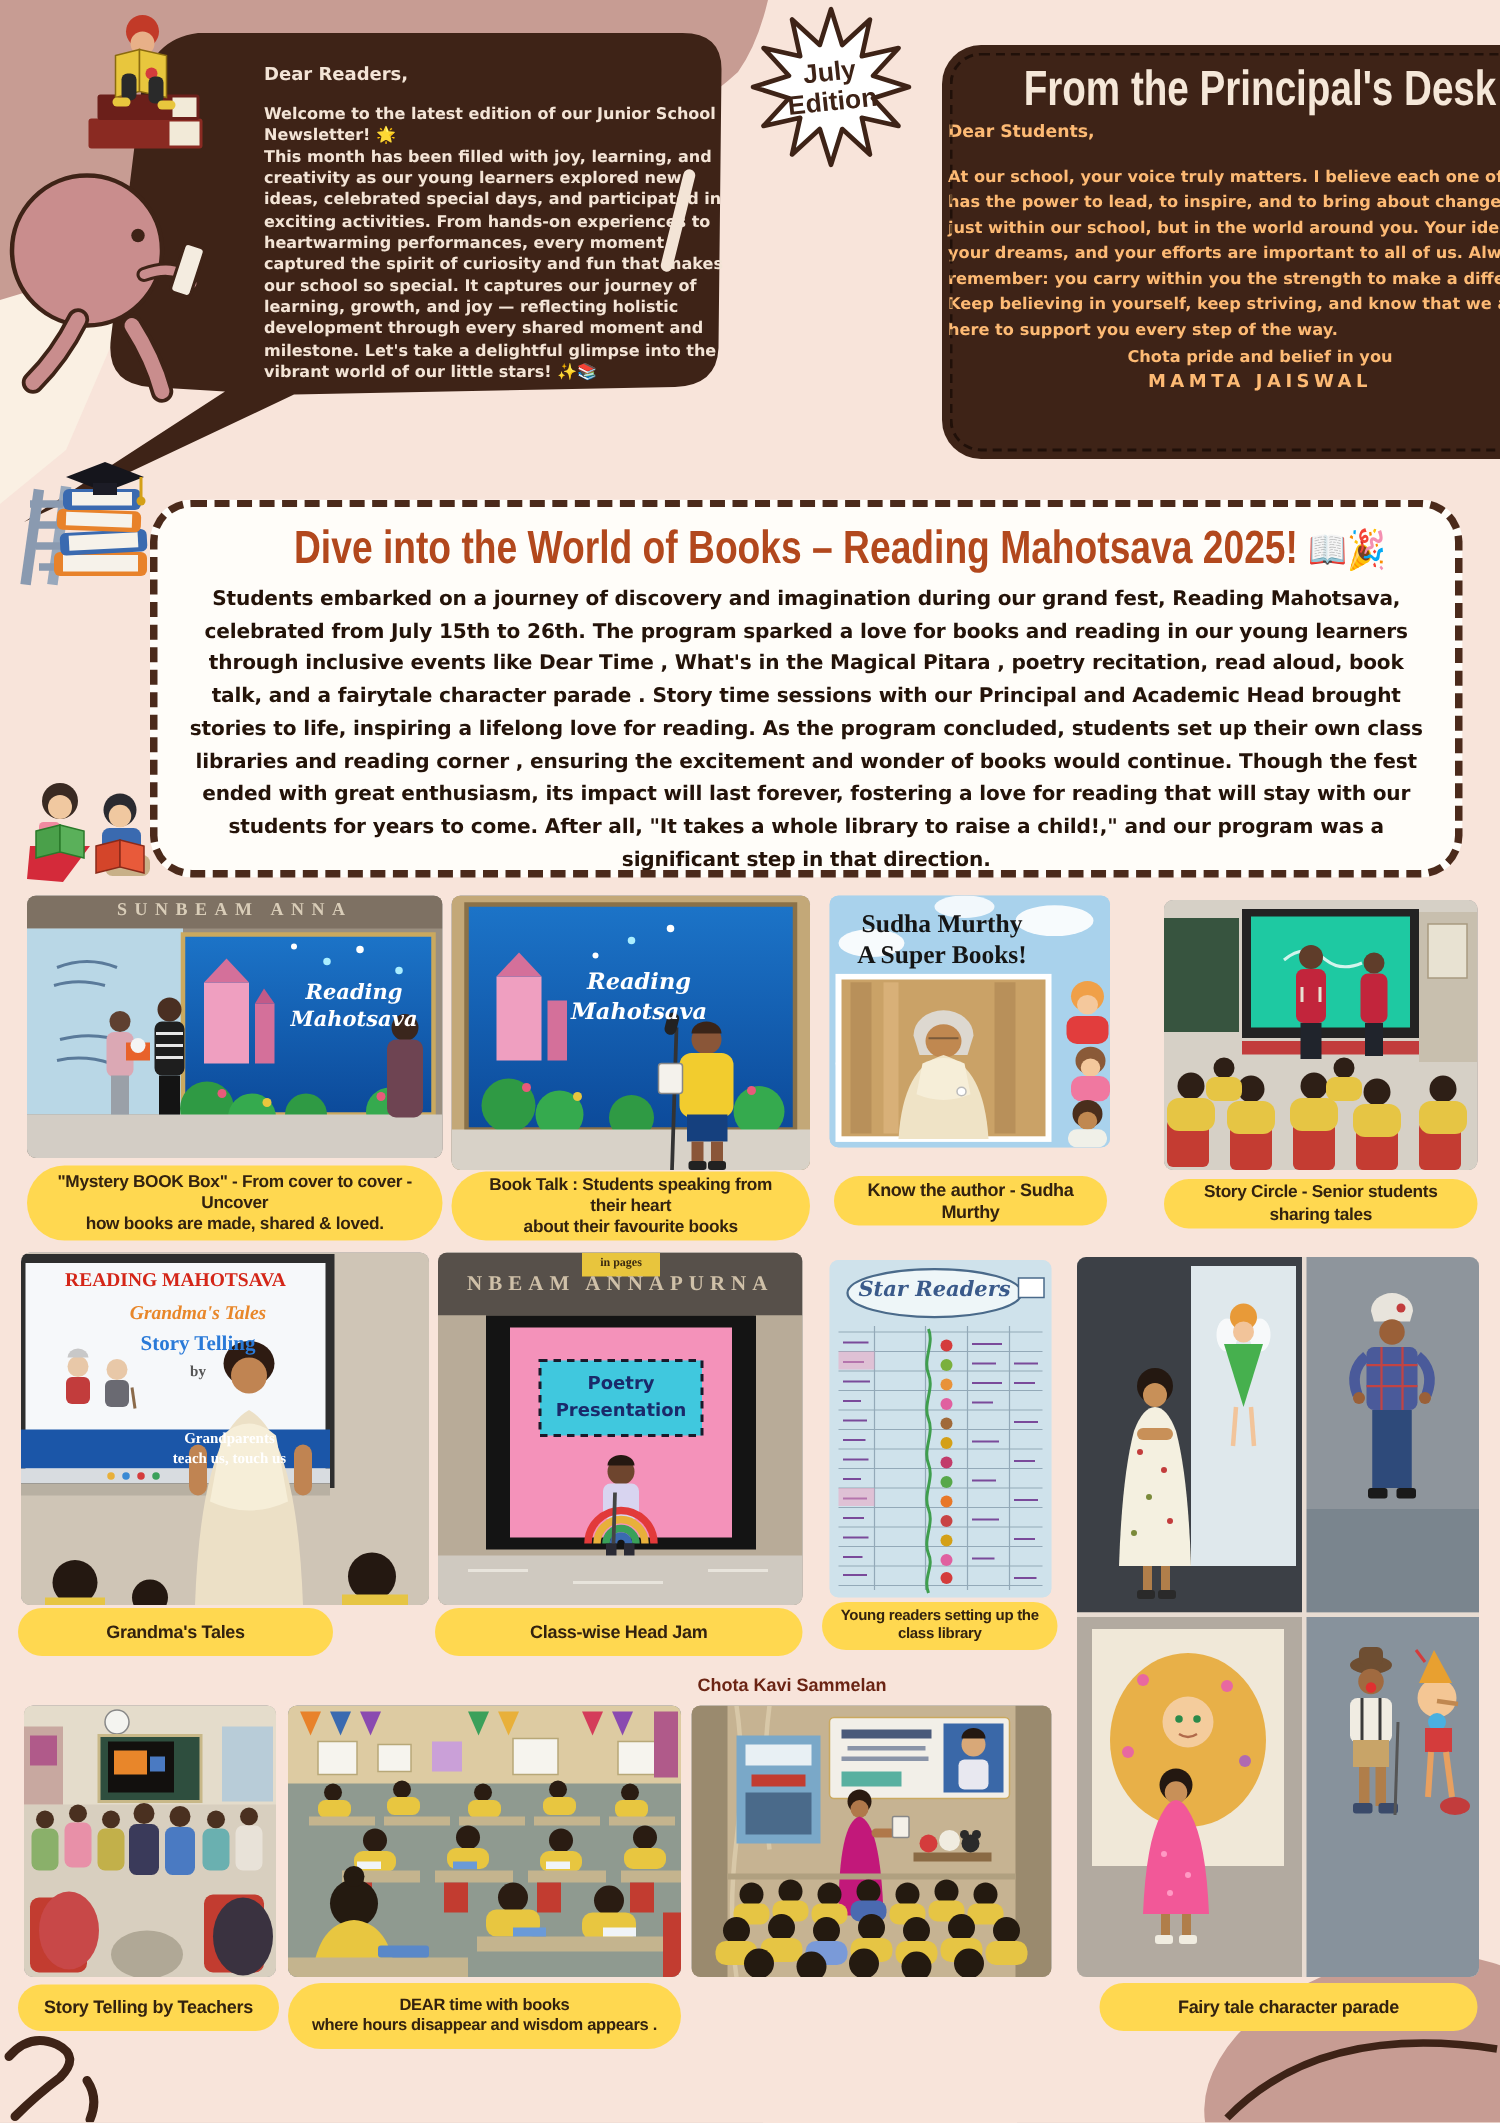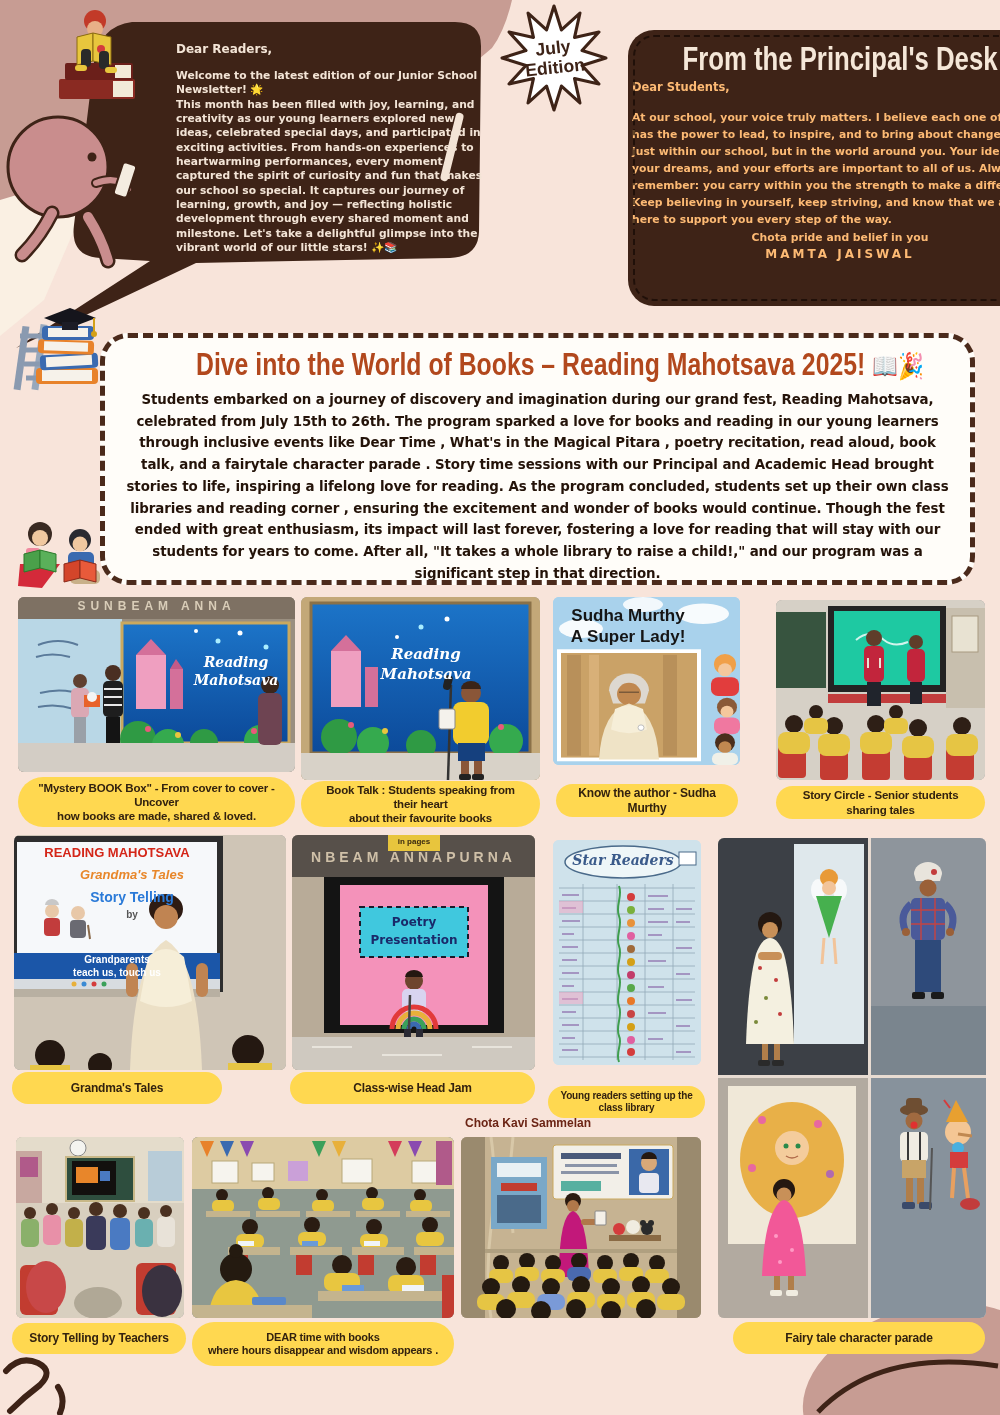--- a/index.html
+++ b/index.html
@@ -6,21 +6,21 @@
   body{background:#e9d7cd;}
   #page{position:relative;width:1000px;height:1415px;background:#f8e4da;overflow:hidden;font-family:"DejaVu Sans",sans-serif;}
   .abs{position:absolute;}
   .photo{position:absolute;overflow:hidden;border-radius:6px;background:#9a9a9a;z-index:2;}
   .photo svg{position:absolute;left:0;top:0;width:100%;height:100%;display:block;}
   .ovl{position:absolute;z-index:3;}
   .pill{position:absolute;z-index:5;background:#ffd850;border-radius:26px;display:flex;align-items:center;justify-content:center;
         text-align:center;font-family:"Liberation Sans",sans-serif;font-weight:800;color:#33220f;white-space:pre-line;
         line-height:1.22;padding:3px 12px;box-sizing:border-box;letter-spacing:-0.2px;}
   .preline{white-space:pre-line;}
-  .scene-text{font-family:Liberation Sans, sans-serif;}
+  .scene-text{font-family:Liberation Serif, serif;}
 </style>
 </head>
 <body>
 
 <div id="page">
 
   <svg class="abs" style="left:0;top:0;width:520px;height:360px;z-index:1;" viewBox="0 0 520 360">
     <path d="M0,0 L512,0 Q505,30 492,48 Q440,96 352,106 L150,134 Q62,150 20,210 Q8,228 0,252 Z" fill="#c79c93"></path>
     <path d="M0,200 L100,170 L44,300 L0,336 Z" fill="#faf0e3"></path>
     <path d="M132,22 Q100,26 94,62 L74,225 Q70,256 100,258 L150,261 L16,348 L196,263 L450,258 Q478,257 479,232 L481,46 Q481,22 455,22 Z" fill="#3e2317"></path>
@@ -242,21 +242,21 @@
       <g>
         <path d="M56,100 a20,18 0 0 1 40,0 l-4,14 h-32 z" fill="#ddd8d0"></path>
         <circle cx="76" cy="104" r="12" fill="#c08850"></circle>
         <path d="M66,102 h20" stroke="#7a5a3a" stroke-width="1.5"></path>
         <path d="M46,174 q3,-52 30,-60 q27,8 30,60 z" fill="#efe3c6"></path>
         <path d="M62,120 q14,-8 28,0 l4,22 q-18,8 -36,0 z" fill="#f6eed8"></path>
         <circle cx="88" cy="140" r="3" fill="#ffffff" stroke="#bbb"></circle>
       </g>
     </svg>
     <div class="ovl scene-text" style="left:0;top:8px;width:150px;text-align:center;color:#151515;font-weight:800;font-size:17px;line-height:1.25;">
-      <span>Sudha Murthy</span><br><span>A Super Lady!</span>
+      <span>Sudha Murthy</span><br><span>A Super Books!</span>
     </div>
   </div>
   <div class="pill" style="left:556px;top:784px;width:182px;height:33px;font-size:12px;">Know the author - Sudha Murthy</div>
 
   <div class="photo" style="left:776px;top:600px;width:209px;height:180px;">
     <svg viewBox="0 0 209 180" preserveAspectRatio="none">
       <rect width="209" height="180" fill="#d6d0c6"></rect>
       <rect x="0" y="12" width="50" height="76" fill="#37543f"></rect>
       <rect x="170" y="8" width="39" height="100" fill="#c8bfae"></rect>
         <rect x="176" y="16" width="26" height="36" fill="#e8e2d2" stroke="#a89a80"></rect>
@@ -330,21 +330,21 @@
           <rect x="16" y="230" width="40" height="10" fill="#e6c544"></rect>
         <circle cx="234" cy="216" r="16" fill="#241811"></circle>
           <rect x="214" y="228" width="44" height="10" fill="#e6c544"></rect>
         <circle cx="86" cy="230" r="12" fill="#241811"></circle>
       </g>
     </svg>
     <div class="ovl scene-text" style="left:0;top:10px;width:206px;text-align:center;color:#d42618;font-weight:800;font-size:13px;">READING MAHOTSAVA</div>
     <div class="ovl scene-text" style="left:30px;top:32px;width:176px;text-align:center;color:#e8872a;font-weight:800;font-size:13px;font-style:italic;">Grandma's Tales</div>
     <div class="ovl scene-text" style="left:30px;top:54px;width:176px;text-align:center;color:#2a7ad8;font-weight:800;font-size:14px;">Story Telling</div>
     <div class="ovl scene-text" style="left:30px;top:74px;width:176px;text-align:center;color:#555;font-weight:700;font-size:10px;">by</div>
-    <div class="ovl preline scene-text" style="left:0;top:119px;width:206px;text-align:center;color:#fff;font-weight:800;font-size:10px;line-height:1.25;">Grandparents
+    <div class="ovl preline scene-text" style="left:0;top:119px;width:206px;text-align:center;color:#fff;font-weight:800;font-size:10px;line-height:1.25;padding-left:36px;">Grandparents
 teach us, touch us</div>
   </div>
   <div class="pill" style="left:12px;top:1072px;width:210px;height:32px;font-size:12px;">Grandma's Tales</div>
 
   <div class="photo" style="left:292px;top:835px;width:243px;height:235px;">
     <svg viewBox="0 0 243 235" preserveAspectRatio="none">
       <rect width="243" height="235" fill="#b8ab98"></rect>
       <rect width="243" height="42" fill="#57504a"></rect>
       <rect x="96" y="0" width="52" height="16" fill="#e8c53d"></rect>
       <rect x="0" y="42" width="32" height="160" fill="#b8ab98"></rect>
@@ -401,21 +401,21 @@
       <g stroke="#7a4a9a" stroke-width="1.2">
         <path d="M9,55 h17 M9,68 h14 M9,81 h18 M9,94 h12 M9,107 h16 M9,120 h15 M9,133 h17 M9,146 h12 M9,159 h16 M9,172 h14 M9,185 h17 M9,198 h13 M9,210 h16"></path>
         <path d="M95,56 h20 M95,69 h16 M95,82 h20 M95,95 h14 M95,121 h18 M95,147 h16 M95,173 h18 M95,199 h15"></path>
         <path d="M123,69 h16 M123,82 h14 M123,108 h16 M123,134 h14 M123,160 h16 M123,186 h14 M123,212 h15"></path>
       </g>
       <rect x="6" y="61" width="24" height="12" fill="#f0a0c0" opacity=".5"></rect>
         <rect x="6" y="152" width="24" height="12" fill="#f0a0c0" opacity=".5"></rect>
     </svg>
     <div class="ovl" style="left:0;top:12px;width:140px;text-align:center;color:#3a5a8a;font:italic 700 14px 'DejaVu Serif',serif;">Star Readers</div>
   </div>
-  <div class="pill" style="left:548px;top:1068px;width:157px;height:32px;font-size:10px;margin-top:18px;">Young readers setting up the class library</div>
+  <div class="pill" style="left:548px;top:1068px;width:157px;height:32px;font-size:10px;">Young readers setting up the class library</div>
 
   <div class="photo" style="left:718px;top:838px;width:268px;height:480px;">
     <svg viewBox="0 0 268 480" preserveAspectRatio="none">
       <rect width="268" height="480" fill="#e8dcd2"></rect>
       <rect x="0" y="0" width="150" height="237" fill="#3c4046"></rect>
       <rect x="152" y="0" width="116" height="237" fill="#8e959c"></rect>
       <rect x="0" y="239" width="150" height="241" fill="#b2aaa0"></rect>
       <rect x="152" y="239" width="116" height="241" fill="#87929c"></rect>
       <g>
         <rect x="76" y="6" width="70" height="200" fill="#dfe8ec"></rect>

